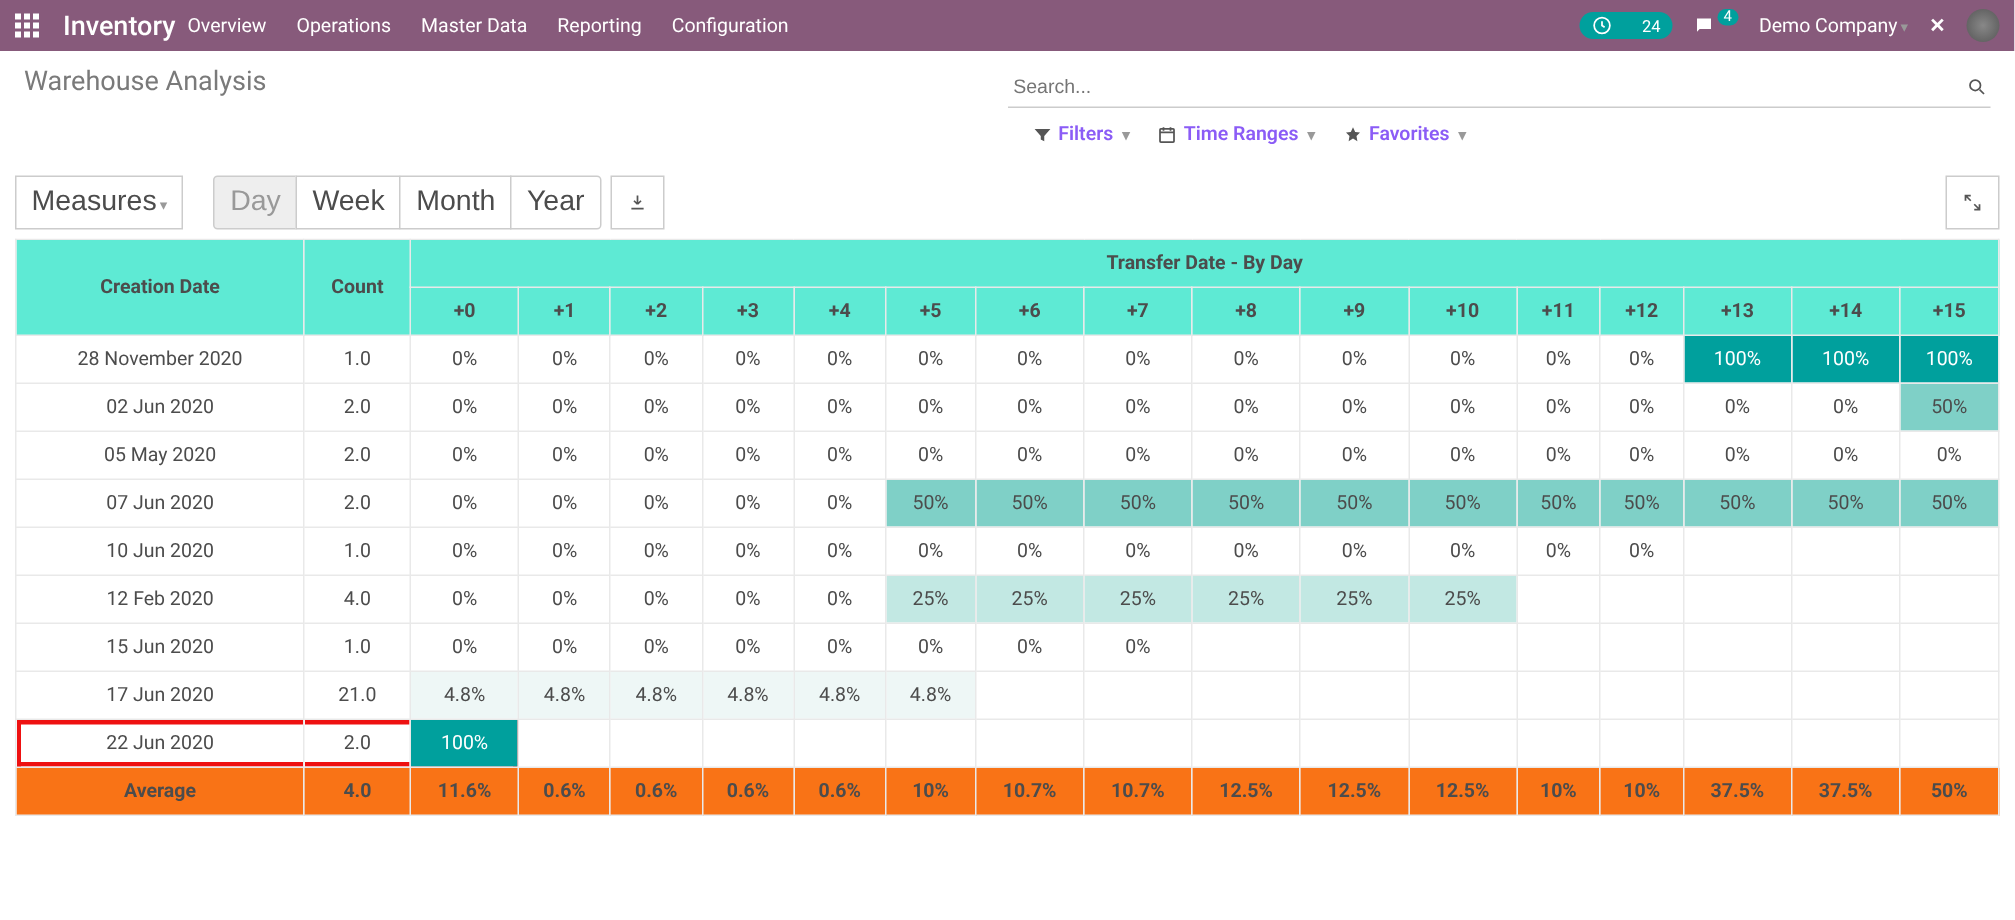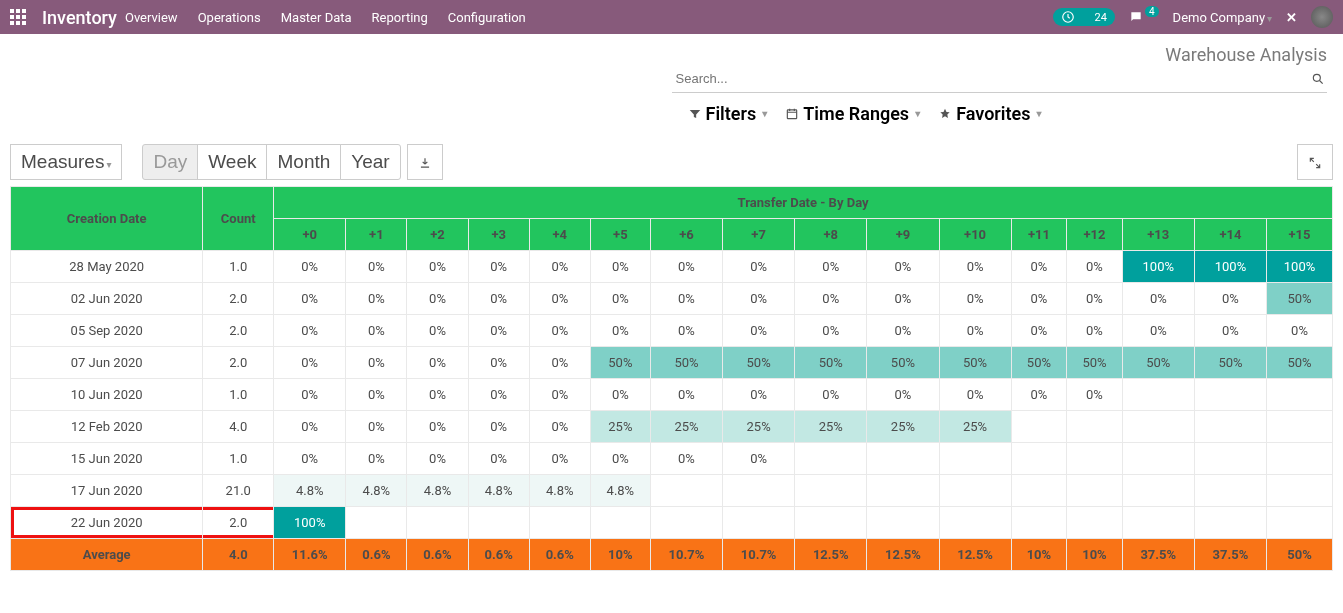--- a/index.html
+++ b/index.html
@@ -11,44 +11,44 @@
     .apps-icon span { width:4px; height:4px; background:#fff; }
     .brand { font-size: 18px; font-weight: 500; }
     .nav-menu { display: flex; gap: 20px; font-size: 13px; }
     .nav-menu a { color: #fff; text-decoration: none; cursor: pointer; }
     .navbar-right { margin-left: auto; display: flex; align-items: center; gap: 14px; }
     .badge-pill { background: #00A09D; border-radius: 10px; padding: 2px 8px; font-size: 11px; display: inline-flex; align-items: center; gap:20px; }
     .msg-icon { color:#fff; position:relative; display:inline-flex; align-items:center; }
     .msg-icon .badge { background:#00A09D; border-radius:8px; font-size:10px; padding:0 4px; margin-left:2px; position:relative; top:-6px; }
     .avatar { width:22px; height:22px; border-radius:50%; background: radial-gradient(circle,#888,#555); }
     
-    .controlbar { display:flex; align-items:flex-end; padding: 10px 16px 0; flex-direction: column; }
+    .controlbar { display:flex; align-items:flex-start; padding: 10px 16px 0; }
     .page-title { font-size:18px; color:#7A7A7A; }
     .search-area { margin-left:auto; width:50%; }
     .search-input { width:100%; border:none; border-bottom:1px solid #ccc; padding:6px 24px 6px 4px; font-size:13px; outline:none; color:#7a7a7a; }
     .search-wrap { position:relative; }
     .search-wrap .mag { position:absolute; right:2px; top:4px; color:#666; font-size:16px; }
     
-    .filters-row { display:flex; gap:18px; justify-content:center; padding:10px 16px 14px; width:50%; margin-left:auto; font-size:18px; color:#000000; font-weight:600; justify-content:flex-start;}
+    .filters-row { display:flex; gap:18px; justify-content:center; padding:10px 16px 14px; width:50%; margin-left:auto; font-size:13px; color:#8b5cf6; font-weight:600; justify-content:flex-start;}
     .filters-row .flt { cursor:pointer; display:inline-flex; align-items:center; gap:4px; }
     .caret-down::after { content:"▾"; font-size:10px; margin-left:2px; color:#999; }
     
     .toolbar2 { display:flex; align-items:center; padding:6px 10px; gap:6px; }
     .btn { border:1px solid #ccc; background:#fff; padding:6px 10px; font-size:19px; color:#4c4c4c; cursor:pointer; }
     .btn-group { display:inline-flex; }
     .btn-group .btn { border-radius:0; margin-left:-1px;}
     .btn-group .btn:first-child{ border-top-left-radius:3px; border-bottom-left-radius:3px; margin-left:14px;}
     .btn-group .btn:last-child{ border-top-right-radius:3px; border-bottom-right-radius:3px;}
     .btn.selected{ background:#eee; color:#999;}
     .toolbar2 .expand{ margin-left:auto; }
     
     .grid-wrap { padding:0 10px 10px; overflow:auto; }
     table.cohort { border-collapse: collapse; width:100%; font-size:13px; }
     table.cohort th, table.cohort td { border:1px solid #e9e9e9; padding:8px 6px; text-align:center; white-space:nowrap; }
-    table.cohort th { background:#22c55e; font-weight:700; color:#4c4c4c; }
+    table.cohort th { background:#5eead4; font-weight:700; color:#4c4c4c; }
     table.cohort .super-head { font-weight:700; }
     table.cohort td.date-col, table.cohort th.date-col { min-width:130px; }
     table.cohort .avg-row td { background:#f97316; font-weight:700; }
     .cell-pill { display:block; margin:-8px -6px; padding:8px 6px; }
     
     .icon-svg { width:14px; height:14px; display:inline-block; vertical-align:-2px; }
   </style>
 </head>
 <body>
 
@@ -173,21 +173,21 @@
           <th>+10</th>
           <th>+11</th>
           <th>+12</th>
           <th>+13</th>
           <th>+14</th>
           <th>+15</th>
         </tr>
     </thead>
     <tbody id="cohort-body">
         <tr>
-          <td class="date-col">28 May 2020</td>
+          <td class="date-col">28 November 2020</td>
           <td>1.0</td>
           <td>
             <span class="cell-pill">0%</span>
           </td>
           <td>
             <span class="cell-pill">0%</span>
           </td>
           <td>
             <span class="cell-pill">0%</span>
           </td>
@@ -277,21 +277,21 @@
             <span class="cell-pill">0%</span>
           </td>
           <td>
             <span class="cell-pill">0%</span>
           </td>
           <td>
             <span class="cell-pill" style="background: rgb(127, 208, 199);">50%</span>
           </td>
         </tr>
         <tr>
-          <td class="date-col">05 Sep 2020</td>
+          <td class="date-col">05 May 2020</td>
           <td>2.0</td>
           <td>
             <span class="cell-pill">0%</span>
           </td>
           <td>
             <span class="cell-pill">0%</span>
           </td>
           <td>
             <span class="cell-pill">0%</span>
           </td>

